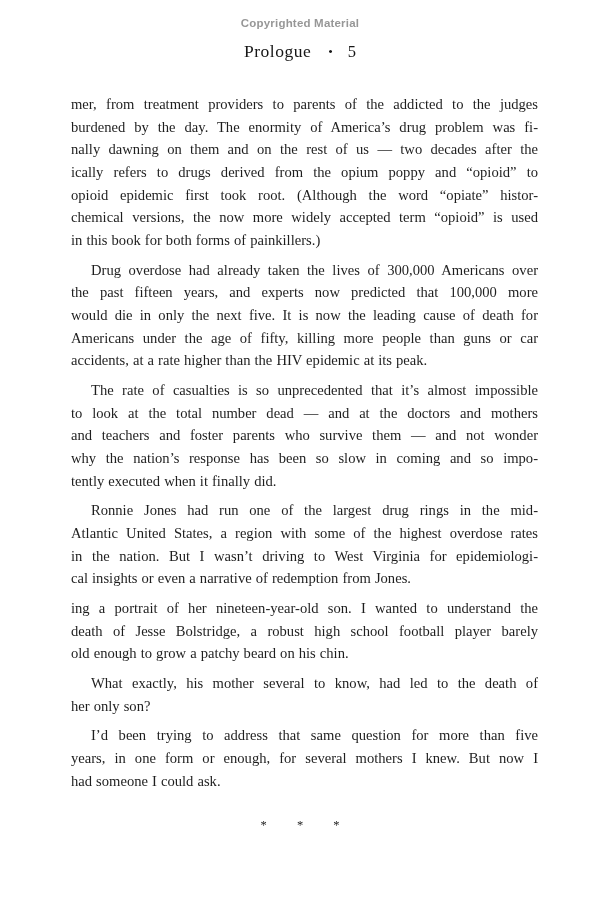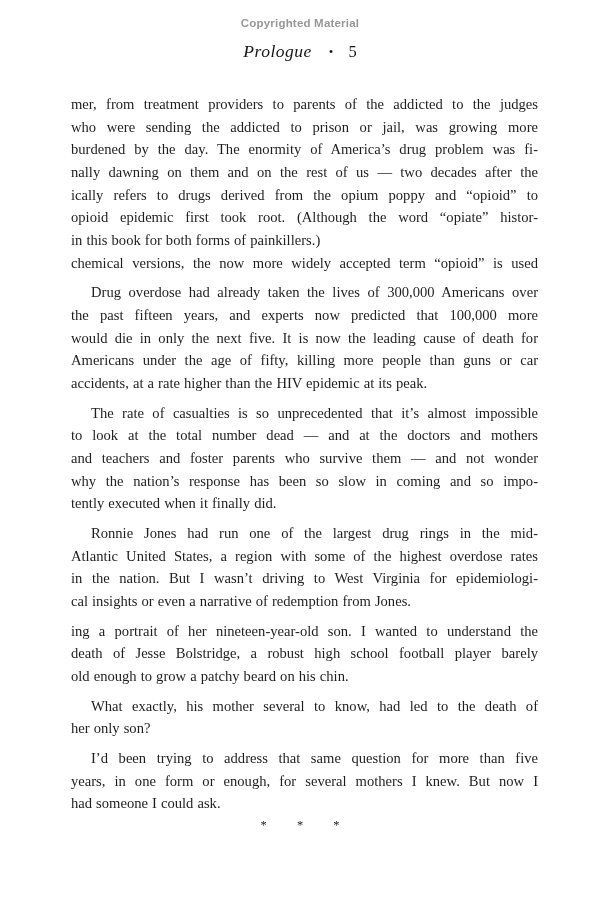--- a/index.html
+++ b/index.html
@@ -28,21 +28,20 @@
   .running-head {
     position: absolute;
     top: 41px;
     left: 0;
     width: 100%;
     text-align: center;
     font-size: 17.5px;
     color: #161616;
   }
   .running-head .title {
-    font-style: italic;
     letter-spacing: 0.5px;
   }
   .running-head .bullet {
     display: inline-block;
     margin: 0 15px 0 17px;
     font-size: 13px;
     vertical-align: 1px;
   }
   .running-head .pagenum { font-size: 16.5px; }
   .body-text {
@@ -81,27 +80,26 @@
 
   <div class="watermark top">Copyrighted Material</div>
 
   <div class="running-head">
     <span class="title">Prologue</span><span class="bullet">•</span><span class="pagenum">5</span>
   </div>
 
   <div class="body-text">
       <div class="paragraph">
         <div class="line">mer, from treatment providers to parents of the addicted to the judges</div>
-        <div class="line">who were sending the addicted to prison or jail, was growing more</div>
         <div class="line">burdened by the day. The enormity of America’s drug problem was fi-</div>
         <div class="line">nally dawning on them and on the rest of us — two decades after the</div>
         <div class="line">ically refers to drugs derived from the opium poppy and “opioid” to</div>
         <div class="line">opioid epidemic first took root. (Although the word “opiate” histor-</div>
+        <div class="line">chemical versions, the now more widely accepted term “opioid” is used</div>
         <div class="line last">in this book for both forms of painkillers.)</div>
-        <div class="line">chemical versions, the now more widely accepted term “opioid” is used</div>
       </div>
       <div class="paragraph">
         <div class="line indent">Drug overdose had already taken the lives of 300,000 Americans over</div>
         <div class="line">the past fifteen years, and experts now predicted that 100,000 more</div>
         <div class="line">would die in only the next five. It is now the leading cause of death for</div>
         <div class="line">Americans under the age of fifty, killing more people than guns or car</div>
         <div class="line last">accidents, at a rate higher than the HIV epidemic at its peak.</div>
       </div>
       <div class="paragraph">
         <div class="line indent">The rate of casualties is so unprecedented that it’s almost impossible</div>

